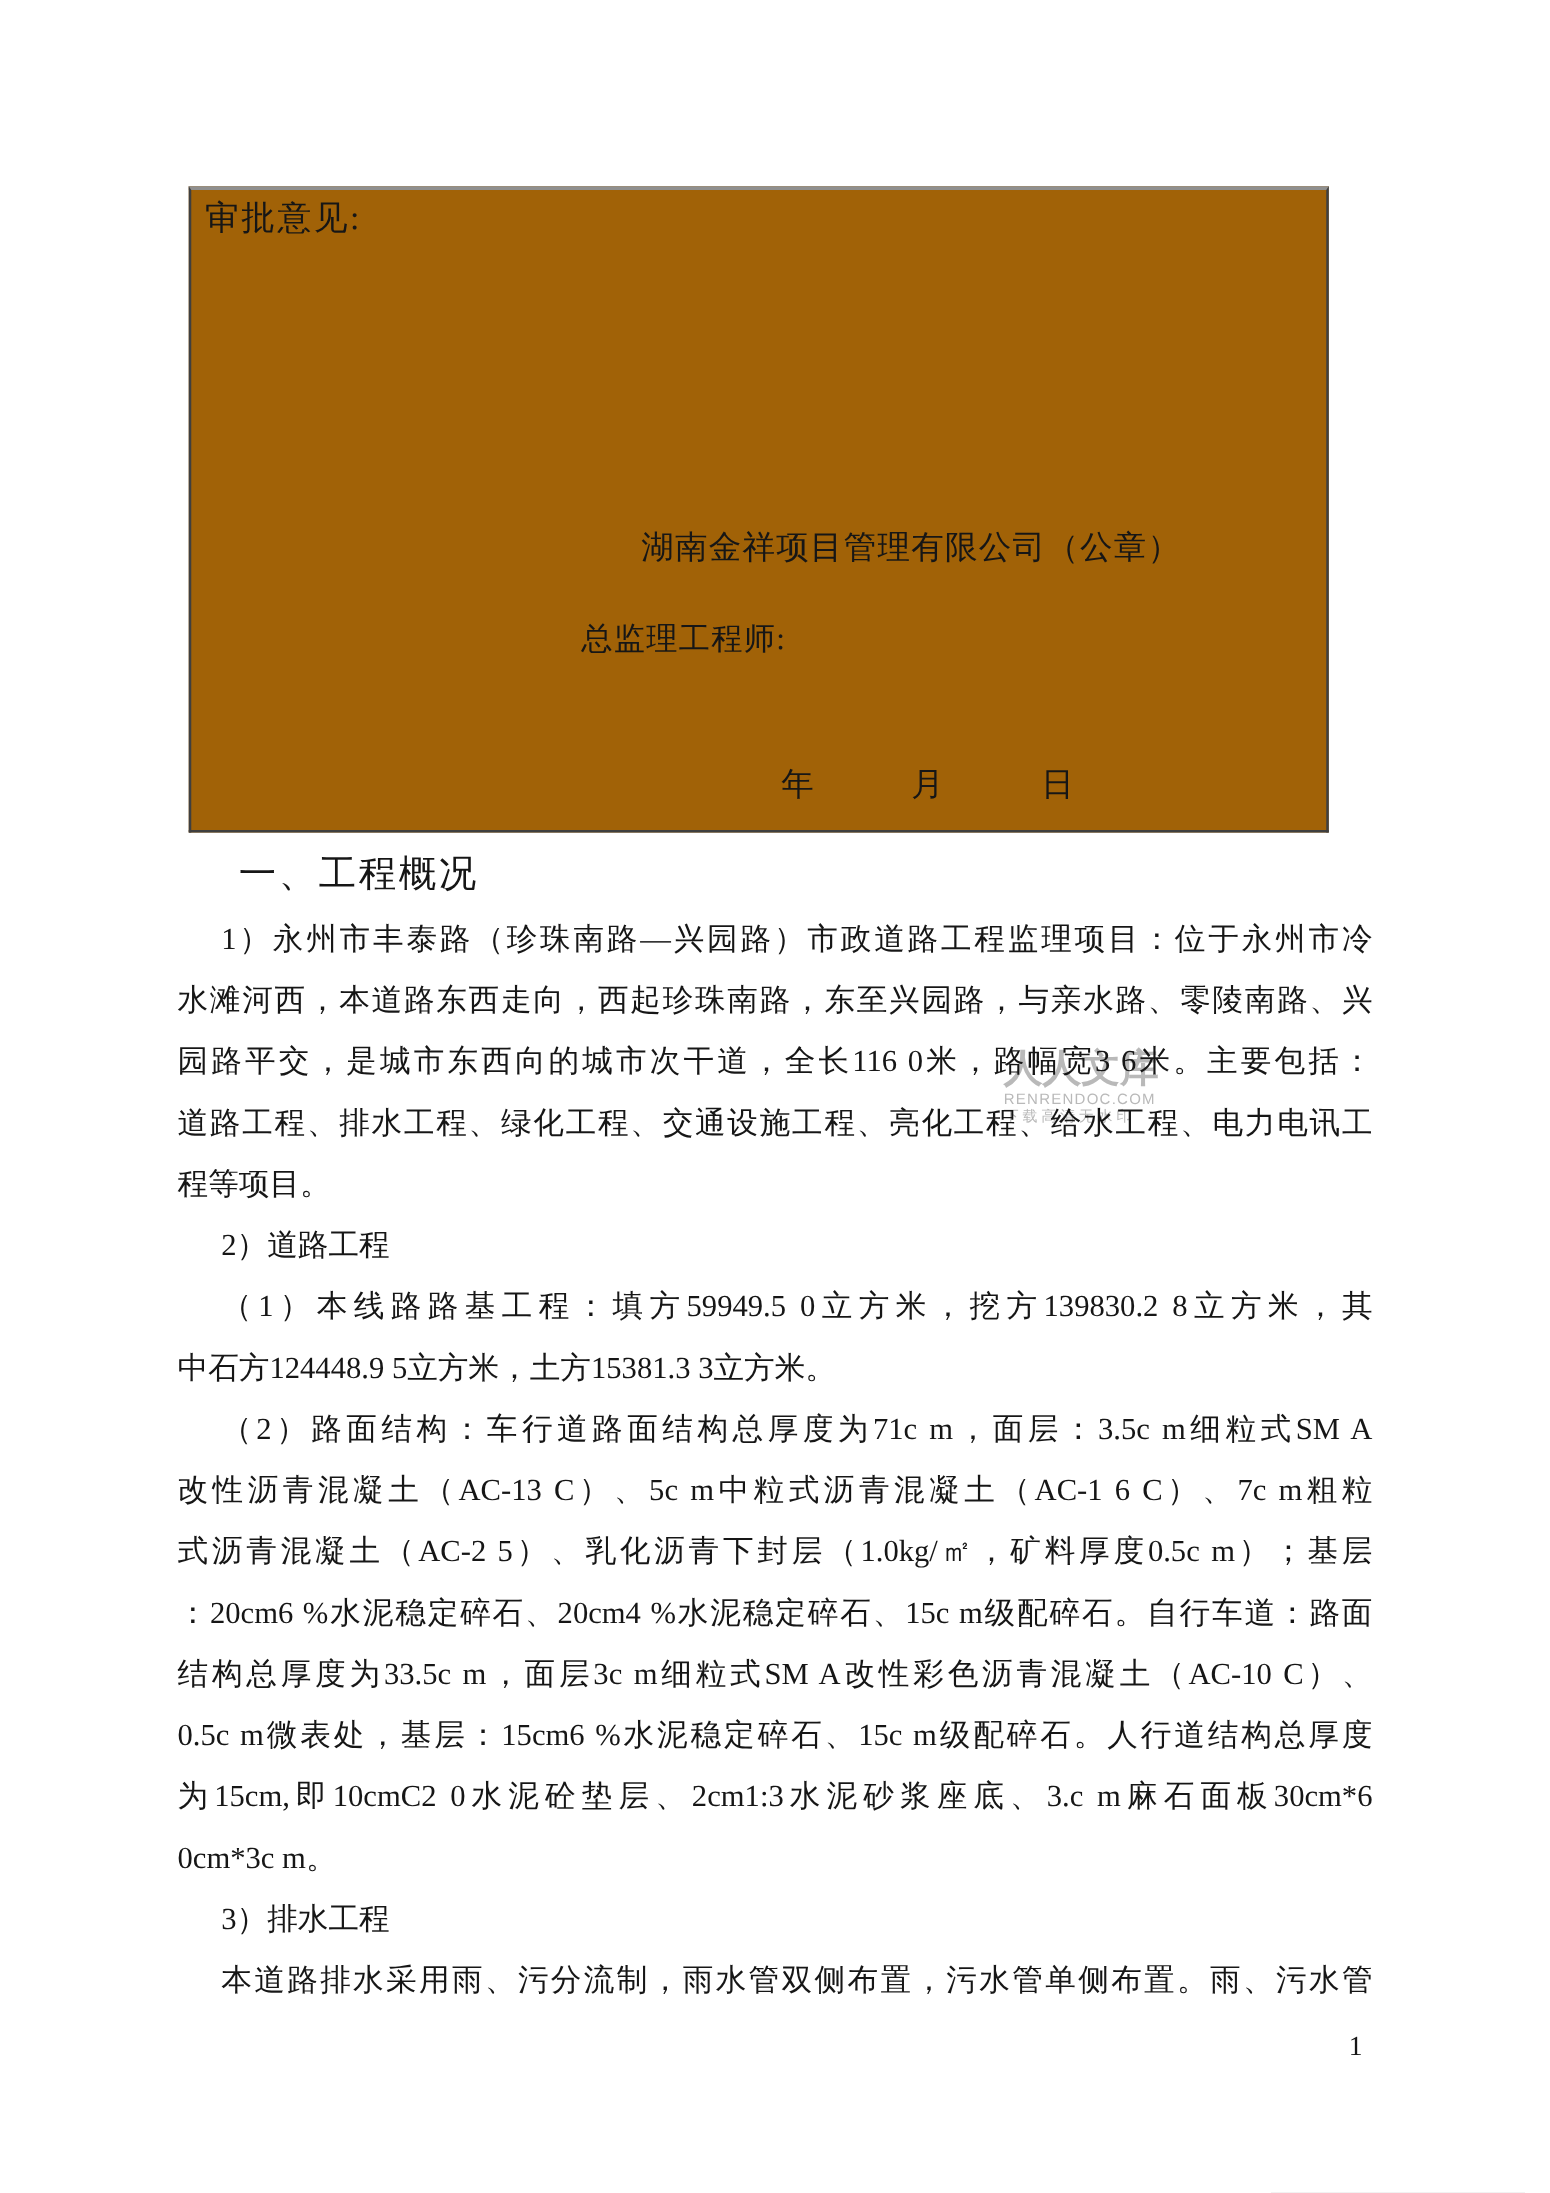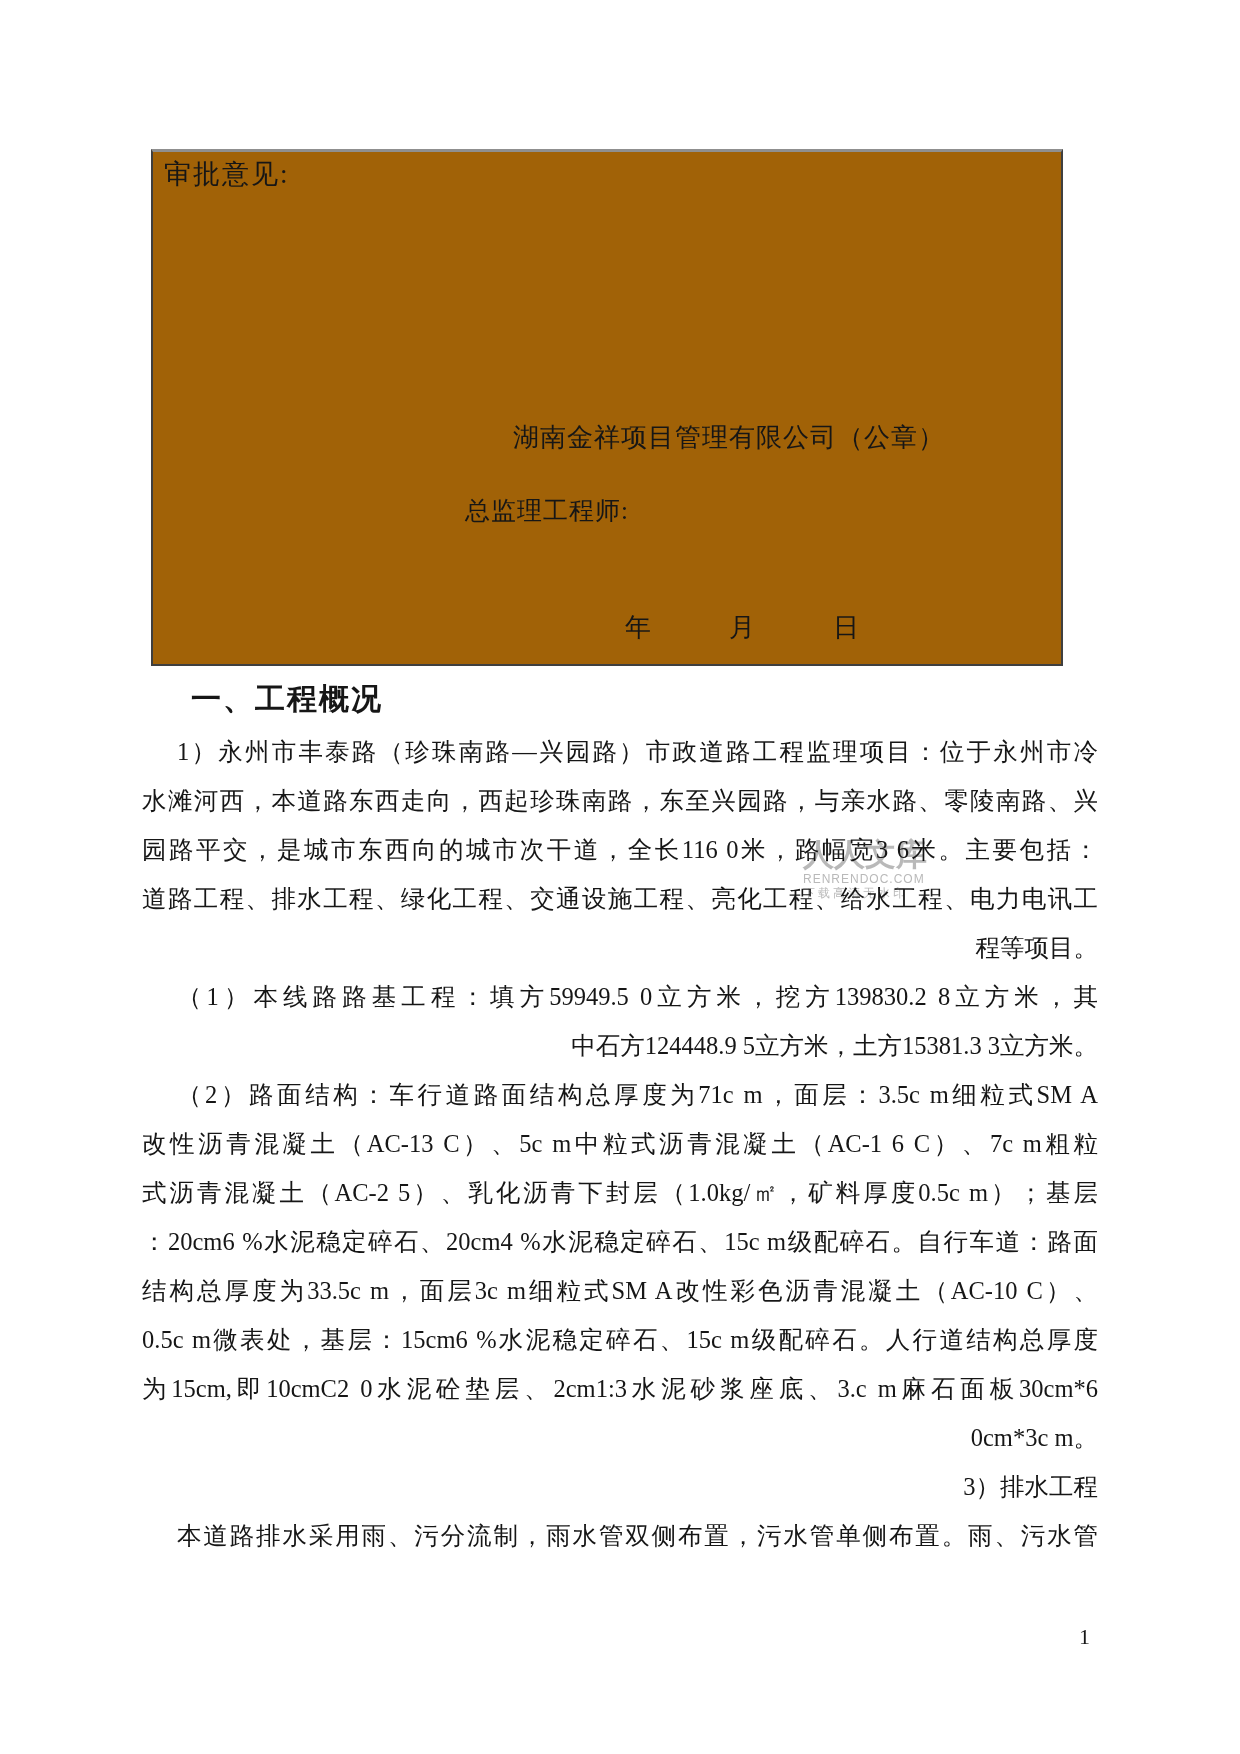--- a/index.html
+++ b/index.html
@@ -24,27 +24,27 @@
     text-align:left; line-height:1; user-select:none;
   }
   .wm-title  { font-size:31px; font-weight:bold; letter-spacing:0px; white-space:nowrap;
                font-family:"Liberation Sans","DejaVu Sans",sans-serif; }
   .wm-domain { font-size:12px; letter-spacing:1px; margin-top:3px; white-space:nowrap;
                font-family:"Liberation Sans","DejaVu Sans",sans-serif; }
   .wm-tagline{ font-size:12px; letter-spacing:3px; margin-top:2px; white-space:nowrap; overflow:hidden; }
   
   .section-heading {
     position:absolute; left:191px; top:679px; z-index:1;
-    font-size:30px; font-weight:bold; letter-spacing:2px;
+    font-size:30px; font-weight:normal; letter-spacing:2px;
     font-family:"Liberation Sans","DejaVu Sans",sans-serif;
   }
   .body-text { position:absolute; left:142px; top:727px; width:956px; z-index:1; font-size:24.5px; }
   .tline { line-height:49px; height:49px; overflow:visible; }
   .tline.fill    { text-align:justify; text-align-last:justify; }
-  .tline.endline { text-align:right; }
+  .tline.endline { text-align:left; }
   .tline.indent  { padding-left:35px; }
   .page-number { position:absolute; left:1079px; top:1624px; font-size:22px; z-index:1; }
 </style>
 </head>
 <body>
 
 <div class="page" style="color: rgb(22, 22, 22);">
 
   <div class="approval-box">
     <div class="box-label">审批意见:</div>
@@ -60,20 +60,21 @@
   </div>
 
   <div class="section-heading">一、工程概况</div>
 
   <div class="body-text">
       <div class="tline indent fill">1）永州市丰泰路（珍珠南路—兴园路）市政道路工程监理项目：位于永州市冷</div>
       <div class="tline fill">水滩河西，本道路东西走向，西起珍珠南路，东至兴园路，与亲水路、零陵南路、兴</div>
       <div class="tline fill">园路平交，是城市东西向的城市次干道，全长116 0米，路幅宽3 6米。主要包括：</div>
       <div class="tline fill">道路工程、排水工程、绿化工程、交通设施工程、亮化工程、给水工程、电力电讯工</div>
       <div class="tline endline">程等项目。</div>
+      <div class="tline indent endline">2）道路工程</div>
       <div class="tline indent fill">（1）本线路路基工程：填方59949.5 0立方米，挖方139830.2 8立方米，其</div>
       <div class="tline endline">中石方124448.9 5立方米，土方15381.3 3立方米。</div>
       <div class="tline indent fill">（2）路面结构：车行道路面结构总厚度为71c m，面层：3.5c m细粒式SM A</div>
       <div class="tline fill">改性沥青混凝土（AC-13 C）、5c m中粒式沥青混凝土（AC-1 6 C）、7c m粗粒</div>
       <div class="tline fill">式沥青混凝土（AC-2 5）、乳化沥青下封层（1.0kg/㎡，矿料厚度0.5c m）；基层</div>
       <div class="tline fill">：20cm6 %水泥稳定碎石、20cm4 %水泥稳定碎石、15c m级配碎石。自行车道：路面</div>
       <div class="tline fill">结构总厚度为33.5c m，面层3c m细粒式SM A改性彩色沥青混凝土（AC-10 C）、</div>
       <div class="tline fill">0.5c m微表处，基层：15cm6 %水泥稳定碎石、15c m级配碎石。人行道结构总厚度</div>
       <div class="tline fill">为15cm,即10cmC2 0水泥砼垫层、2cm1:3水泥砂浆座底、3.c m麻石面板30cm*6</div>
       <div class="tline endline">0cm*3c m。</div>

